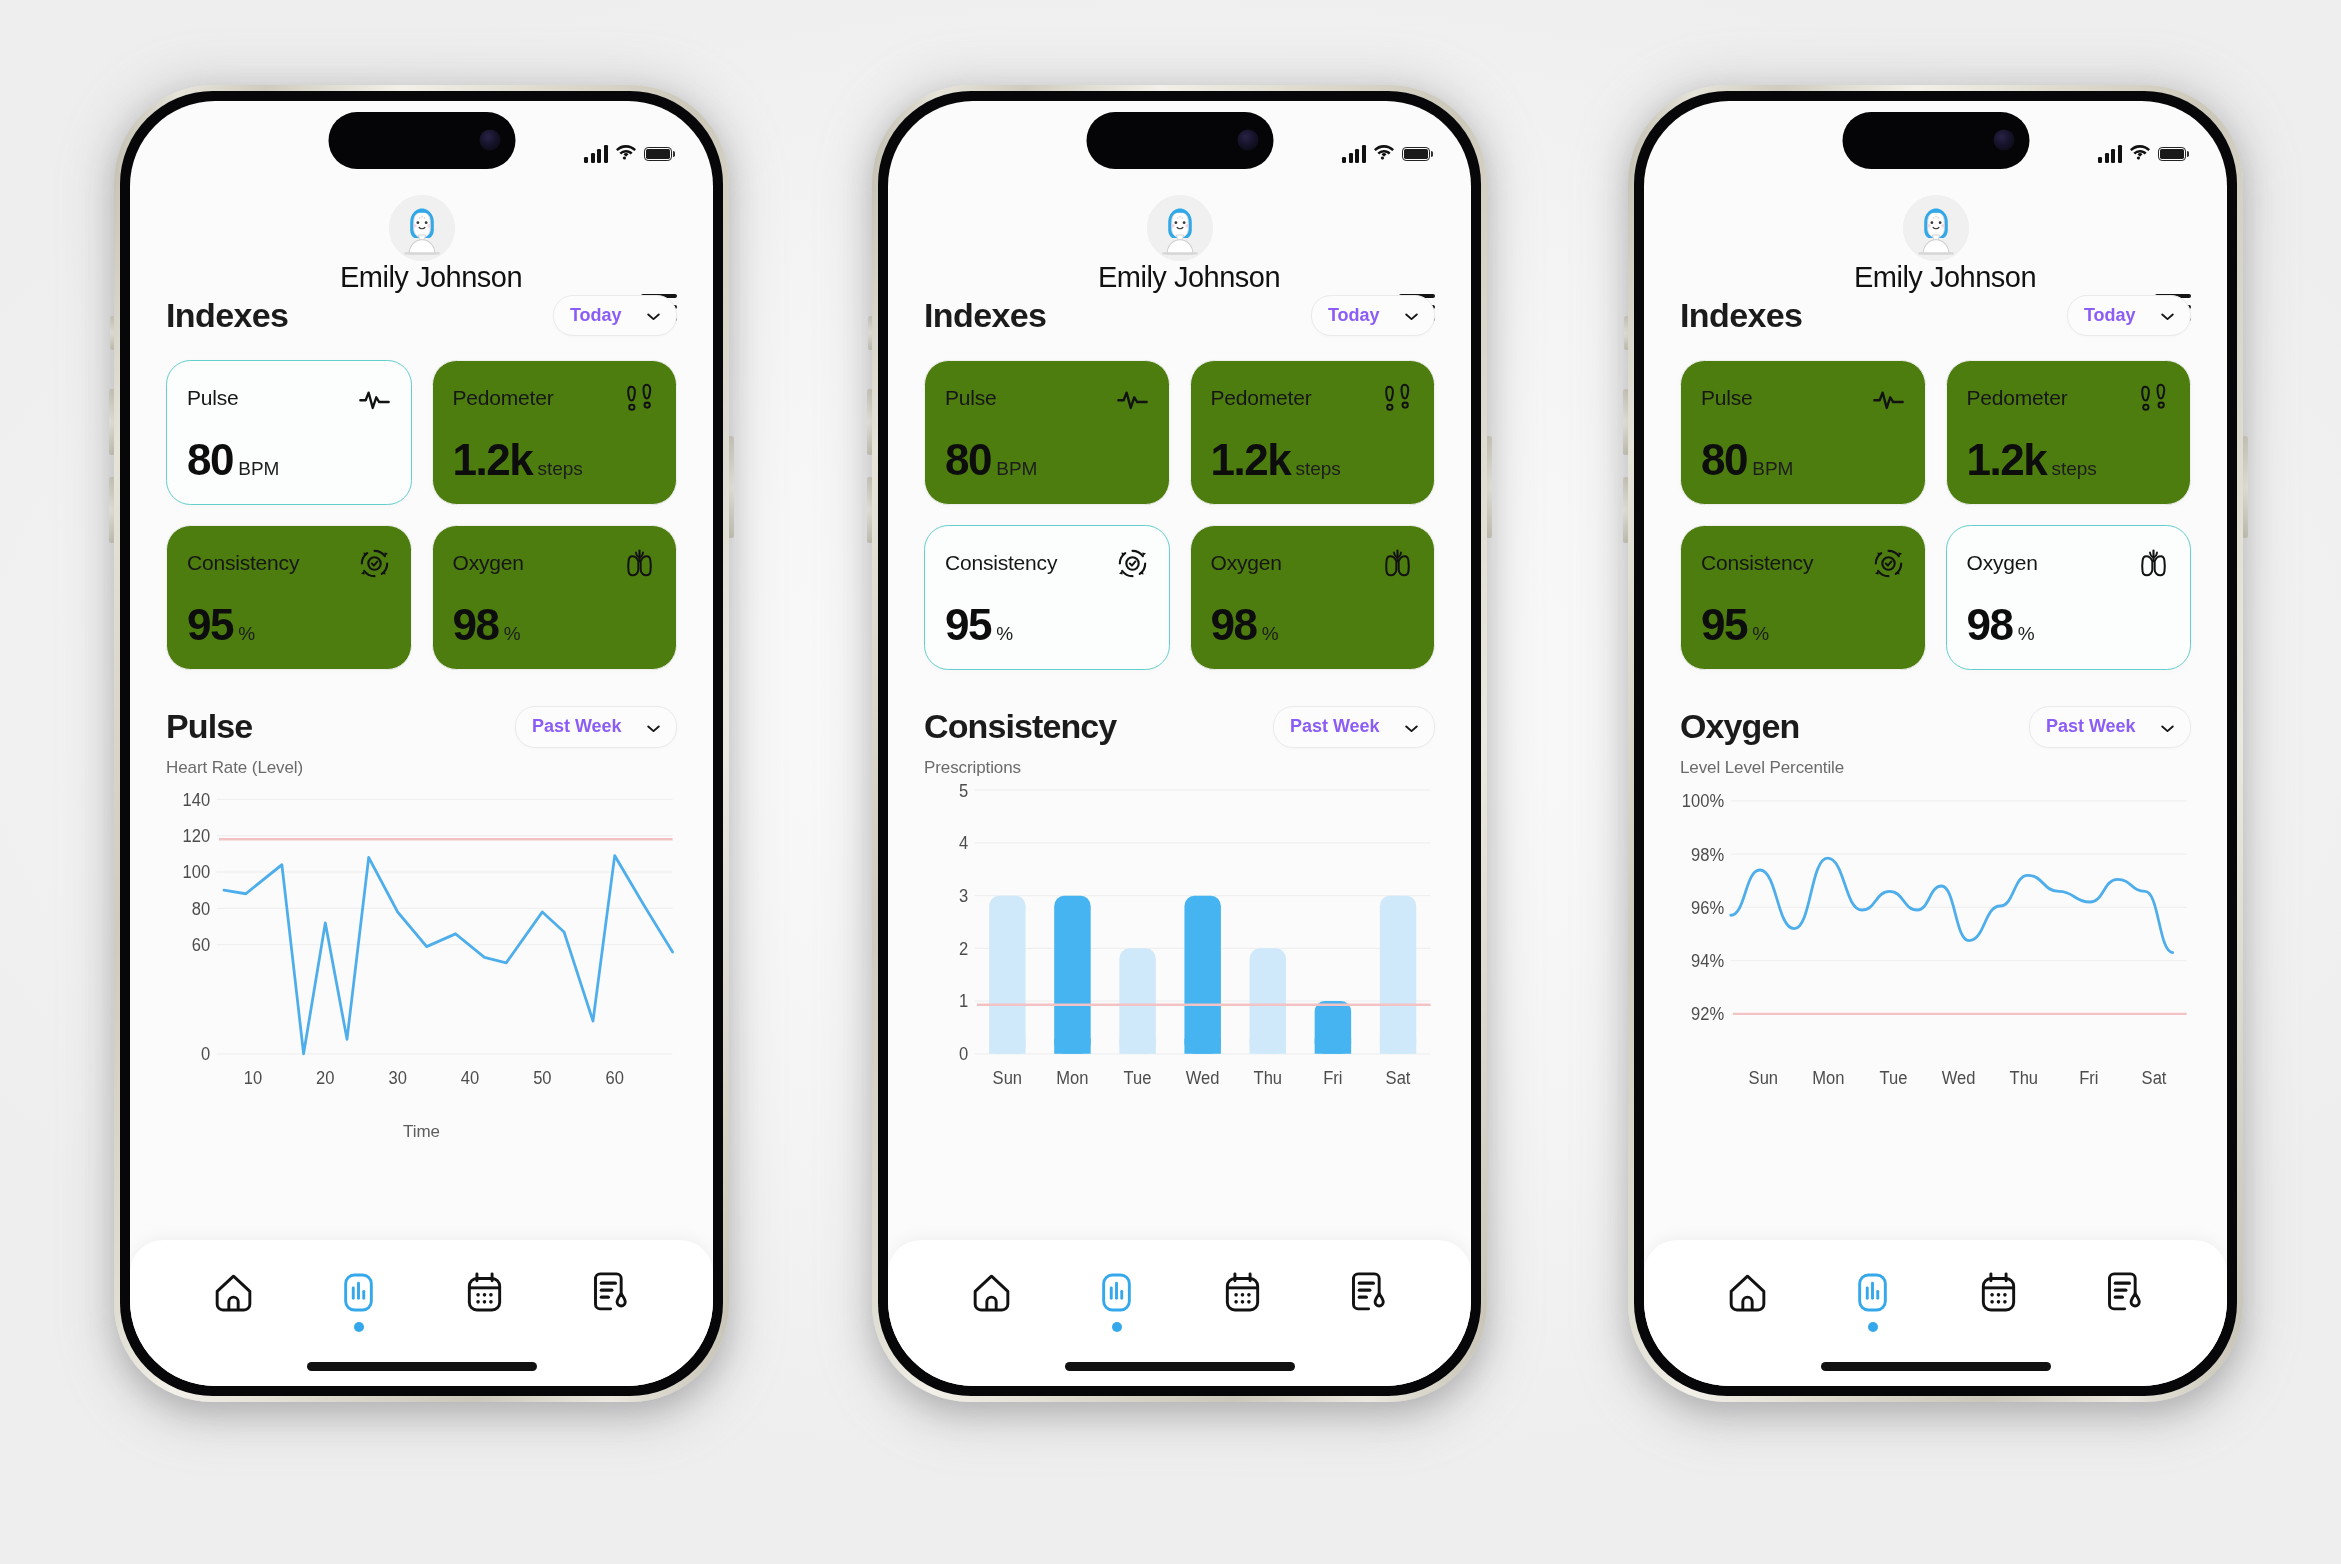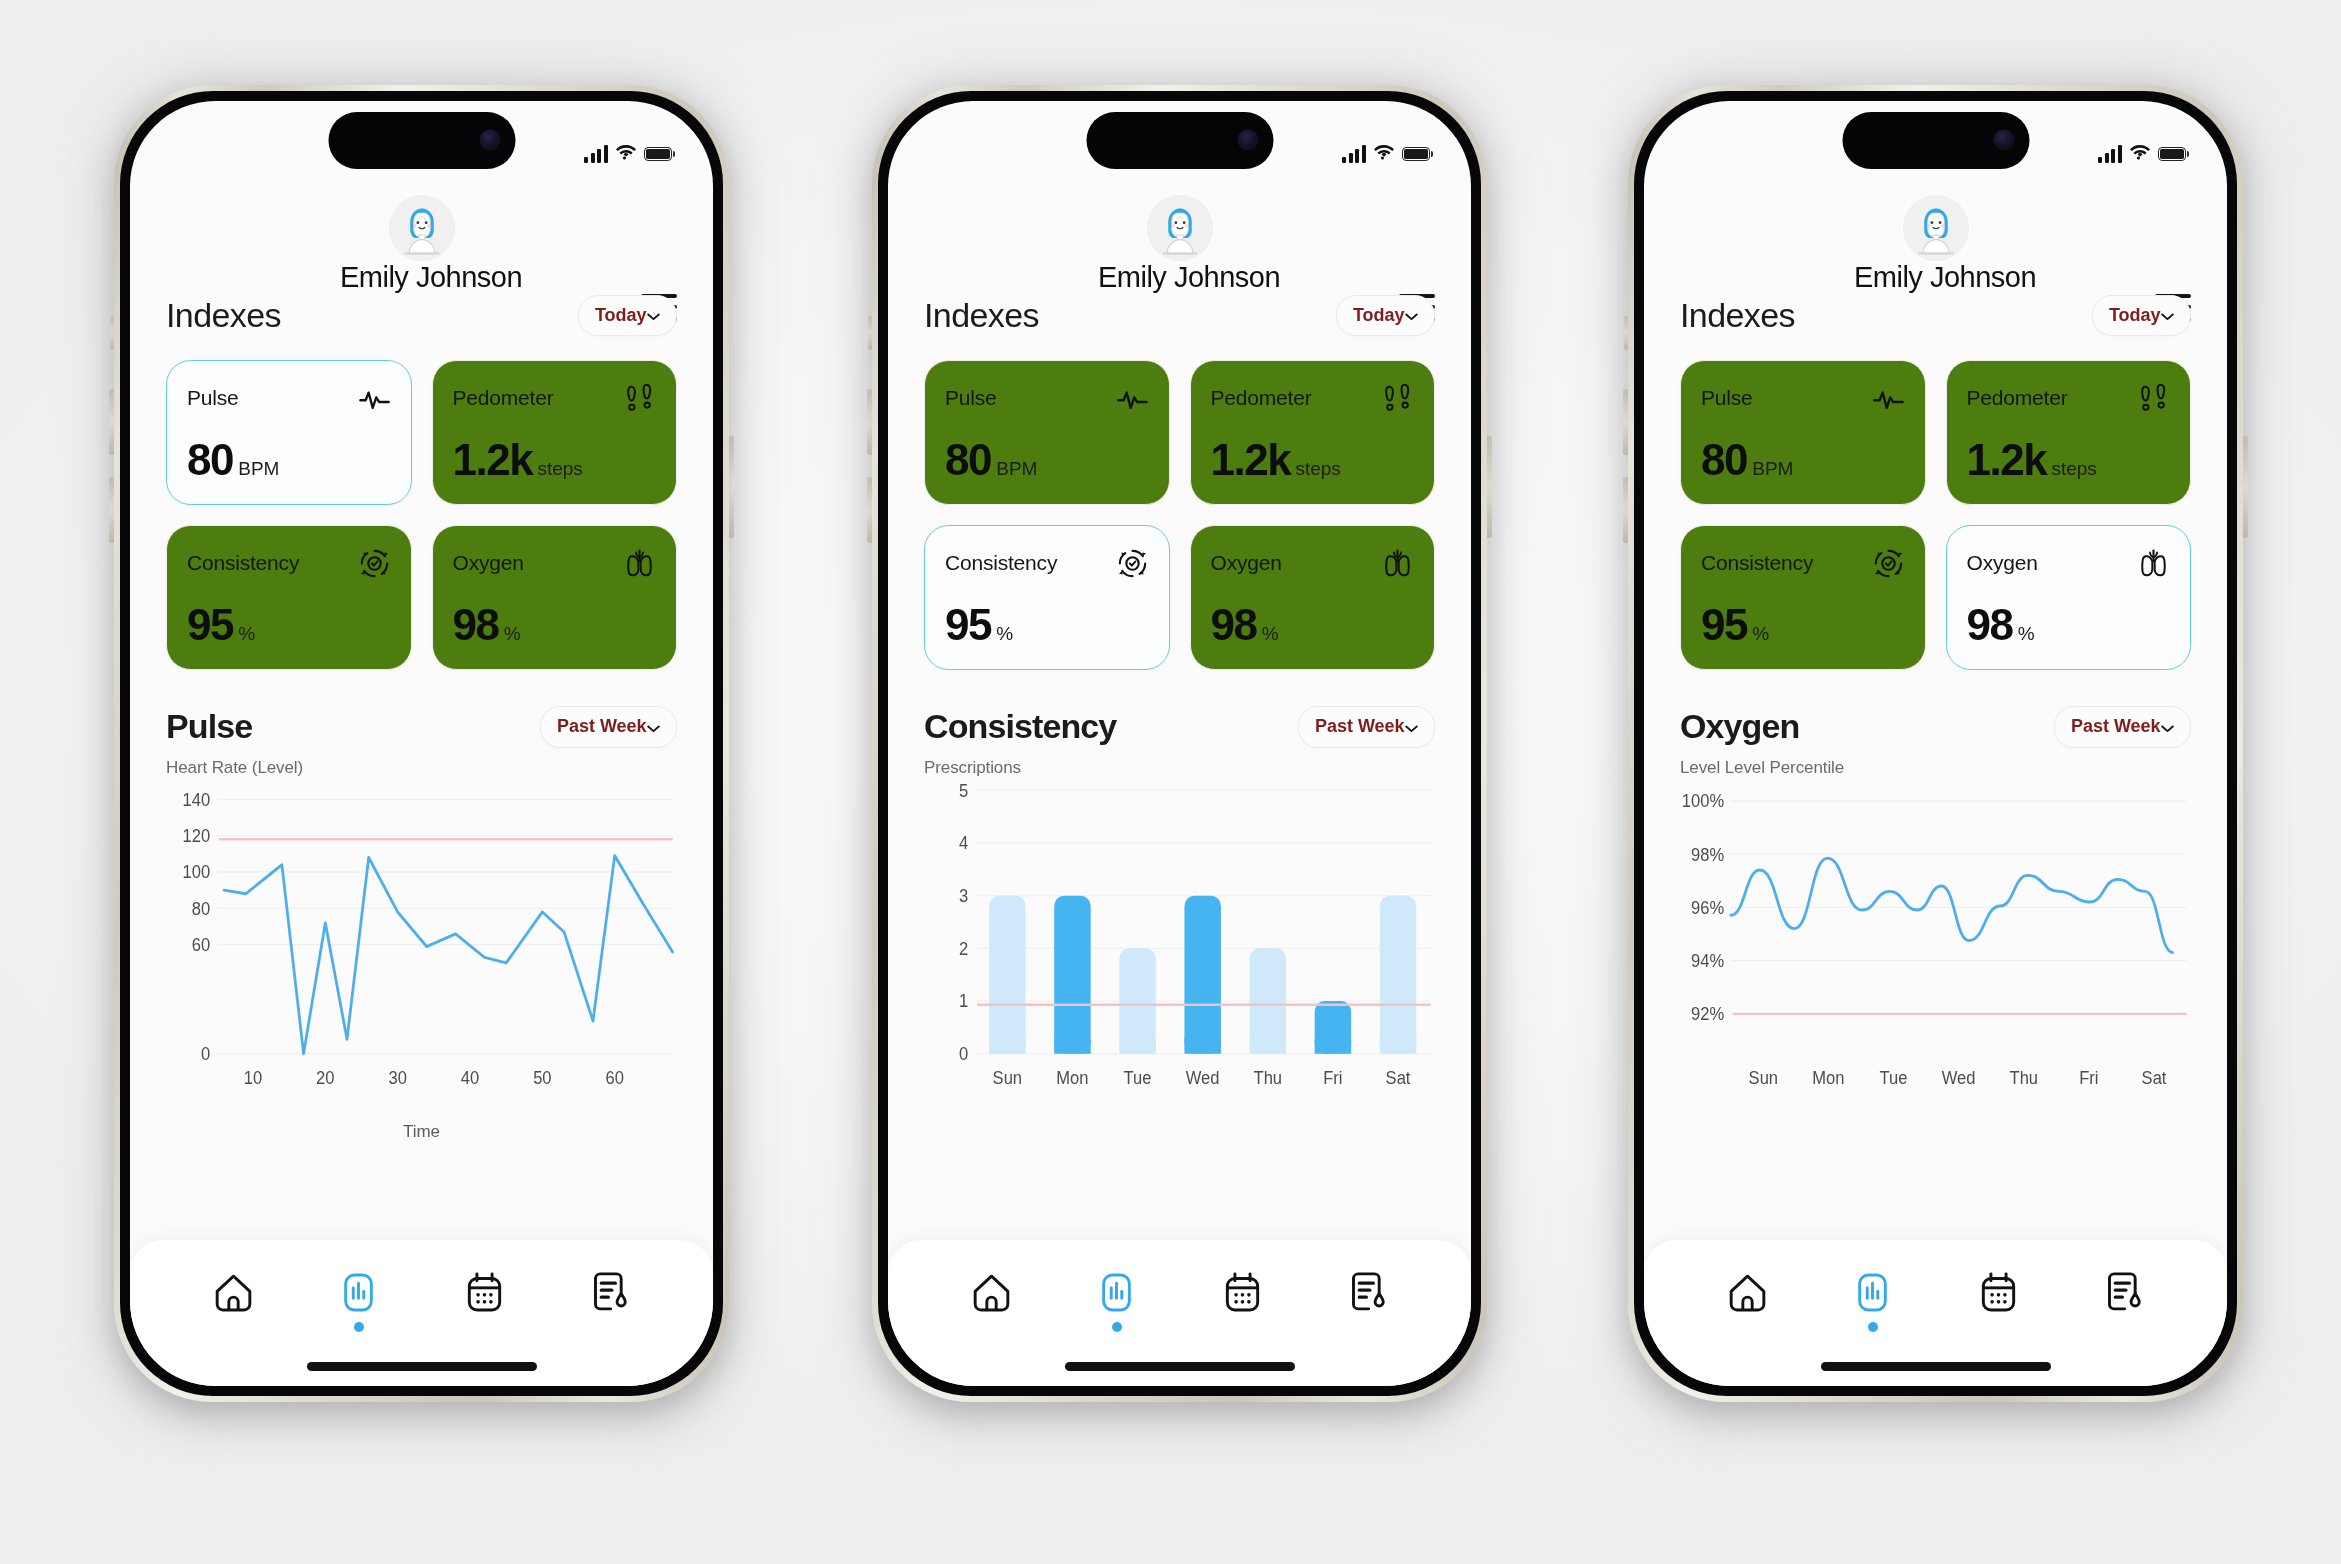--- a/index.html
+++ b/index.html
@@ -105,29 +105,29 @@
   .avatar {
     width:66px; height:66px; border-radius:50%;
     background:#f0f0f0; display:flex; align-items:center; justify-content:center;
     flex:0 0 auto;
   }
   .username { font-size:29px; font-weight:500; color:#111; margin-left:19px; letter-spacing:-0.5px; }
   .hamburger { margin-left:auto; display:flex; flex-direction:column; gap:7.6px; }
   .hamburger i { display:block; width:36px; height:4.1px; background:#151515; border-radius:2.3px; }
 
   .sec-head { display:flex; align-items:center; margin-top:30px; }
-  .sec-title { font-size:34px; font-weight:400; color:#1b1b1b; letter-spacing:-0.6px; }
+  .sec-title { font-size:34px; font-weight:700; color:#1b1b1b; letter-spacing:-0.6px; }
   .sec-title.bold { font-weight:700; letter-spacing:-0.9px; }
   .pill {
     margin-left:auto;
     border:1.2px solid #eaeaea; border-radius:20px;
     background:#fcfcfc;
     padding:9.4px 16.4px;
-    display:flex; align-items:center; gap:0;
-    font-size:18px; font-weight:700; color:#7f1d1d;
+    display:flex; align-items:center; gap:25px;
+    font-size:18px; font-weight:700; color:#8b5cf6;
     box-shadow:0 1.2px 3.5px rgba(0,0,0,0.025);
   }
   .chev { width:13px; height:7.6px; flex:0 0 auto; }
 
   
   .grid { margin-top:23.4px; display:grid; grid-template-columns:1fr 1fr; gap:20px; }
   .card {
     background:#4d7c0f;
     border:1.2px solid #efefef;
     border-radius:24.6px;

